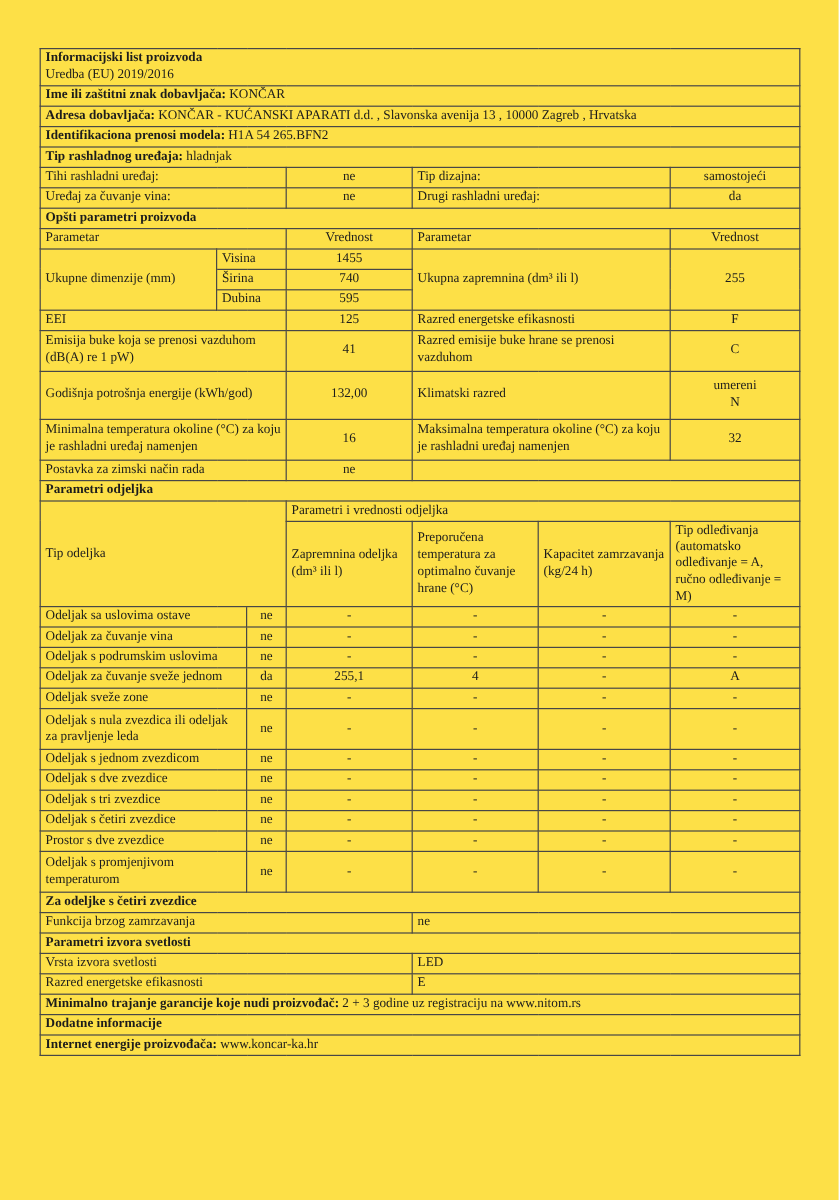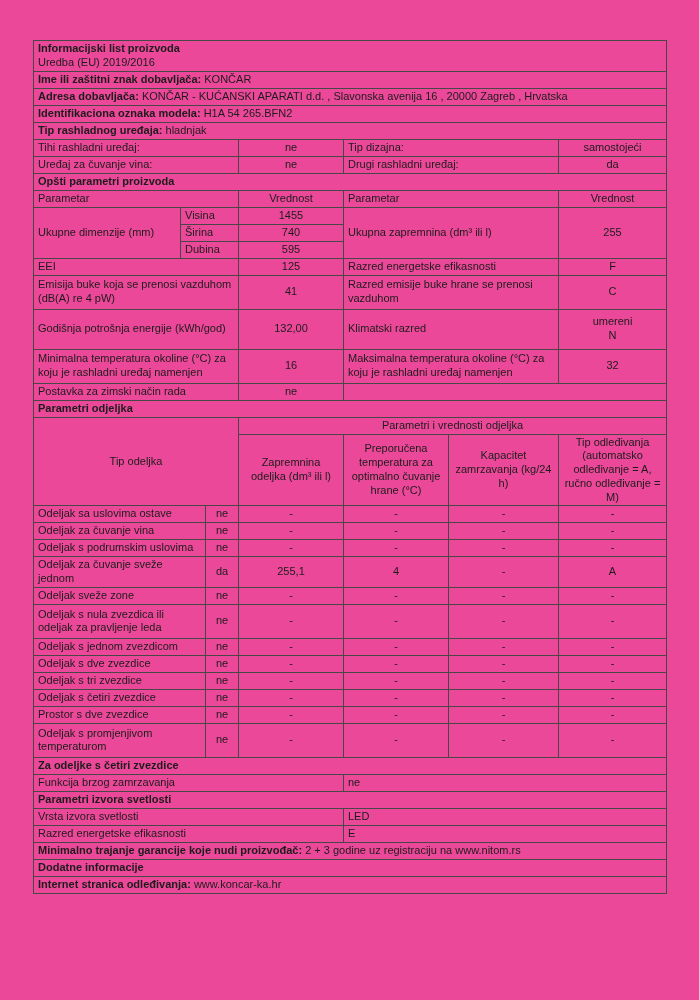--- a/index.html
+++ b/index.html
@@ -1,21 +1,21 @@
 <!DOCTYPE html>
 <html lang="sr-Latn"><head>
 <meta charset="utf-8">
 <style>
   * { box-sizing: border-box; }
   html, body { margin: 0; padding: 0; background: #ffffff; }
   .page {
     width: 699px; height: 1000px;
-    background: #ec4899;
+    background: #fde047;
     position: relative;
-    font-family: Liberation Sans, sans-serif;
+    font-family: Liberation Serif, serif;
     color: #1c1c1c;
     overflow: hidden;
     outline: 1px solid #e8e8e8;
   }
   .sheet { position: absolute; left: 33px; top: 40px; width: 633px; }
   table.doc {
     border-collapse: collapse;
     table-layout: fixed;
     width: 633px;
     font-size: 11px;
@@ -29,21 +29,21 @@
     overflow: hidden;
   }
   .b { font-weight: bold; }
   .c { text-align: center; }
   .pre { white-space: pre-line; text-align: center; }
   tr.h1 { height: 17px; }
   tr.h2 { height: 34px; }
   tr.h3 { height: 40px; }
   tr.ht { height: 24px; }
   tr.hb { height: 70px; }
-  td.hdrcell { text-align: center; vertical-align: middle; margin-top: 29px; }
+  td.hdrcell { text-align: left; vertical-align: middle; margin-top: 29px; }
   td.seccell { font-weight: bold; }
 </style>
 </head>
 <body>
 
 <div class="page">
   <div class="sheet">
     <table class="doc">
       <colgroup>
         <col style="width:147px">
@@ -65,26 +65,26 @@
 
       <tr class="h1">
         <td colspan="7">
           <span class="b">Ime ili zaštitni znak dobavljača:</span>
           <span>KONČAR</span>
         </td>
       </tr>
       <tr class="h1">
         <td colspan="7">
           <span class="b">Adresa dobavljača:</span>
-          <span>KONČAR - KUĆANSKI APARATI d.d. , Slavonska avenija 16 , 20000 Zagreb , Hrvatska</span>
-        </td>
-      </tr>
-      <tr class="h1">
-        <td colspan="7">
-          <span class="b">Identifikaciona oznaka modela:</span>
+          <span>KONČAR - KUĆANSKI APARATI d.d. , Slavonska avenija 13 , 10000 Zagreb , Hrvatska</span>
+        </td>
+      </tr>
+      <tr class="h1">
+        <td colspan="7">
+          <span class="b">Identifikaciona prenosi modela:</span>
           <span>H1A 54 265.BFN2</span>
         </td>
       </tr>
       <tr class="h1">
         <td colspan="7">
           <span class="b">Tip rashladnog uređaja:</span>
           <span>hladnjak</span>
         </td>
       </tr>
 
@@ -127,21 +127,21 @@
         <td class="c">595</td>
       </tr>
 
       <tr class="h1">
         <td colspan="3">EEI</td>
         <td class="c">125</td>
         <td colspan="2">Razred energetske efikasnosti</td>
         <td class="c">F</td>
       </tr>
       <tr class="h2">
-        <td colspan="3">Emisija buke koja se prenosi vazduhom (dB(A) re 4 pW)</td>
+        <td colspan="3">Emisija buke koja se prenosi vazduhom (dB(A) re 1 pW)</td>
         <td class="c">41</td>
         <td colspan="2">Razred emisije buke hrane se prenosi vazduhom</td>
         <td class="c">C</td>
       </tr>
       <tr class="h3">
         <td colspan="3">Godišnja potrošnja energije (kWh/god)</td>
         <td class="c">132,00</td>
         <td colspan="2">Klimatski razred</td>
         <td class="c pre">umereni
 N</td>
@@ -294,21 +294,21 @@
           <span class="b">Minimalno trajanje garancije koje nudi proizvođač:</span>
           <span>2 + 3 godine uz registraciju na www.nitom.rs</span>
         </td>
       </tr>
 
       <tr class="h1">
         <td colspan="7" class="seccell">Dodatne informacije</td>
       </tr>
       <tr class="h1">
         <td colspan="7">
-          <span class="b">Internet stranica odleđivanja:</span>
+          <span class="b">Internet energije proizvođača:</span>
           <span>www.koncar-ka.hr</span>
         </td>
       </tr>
 
     </tbody>
       </table>
   </div>
 </div>
 
 </body></html>

